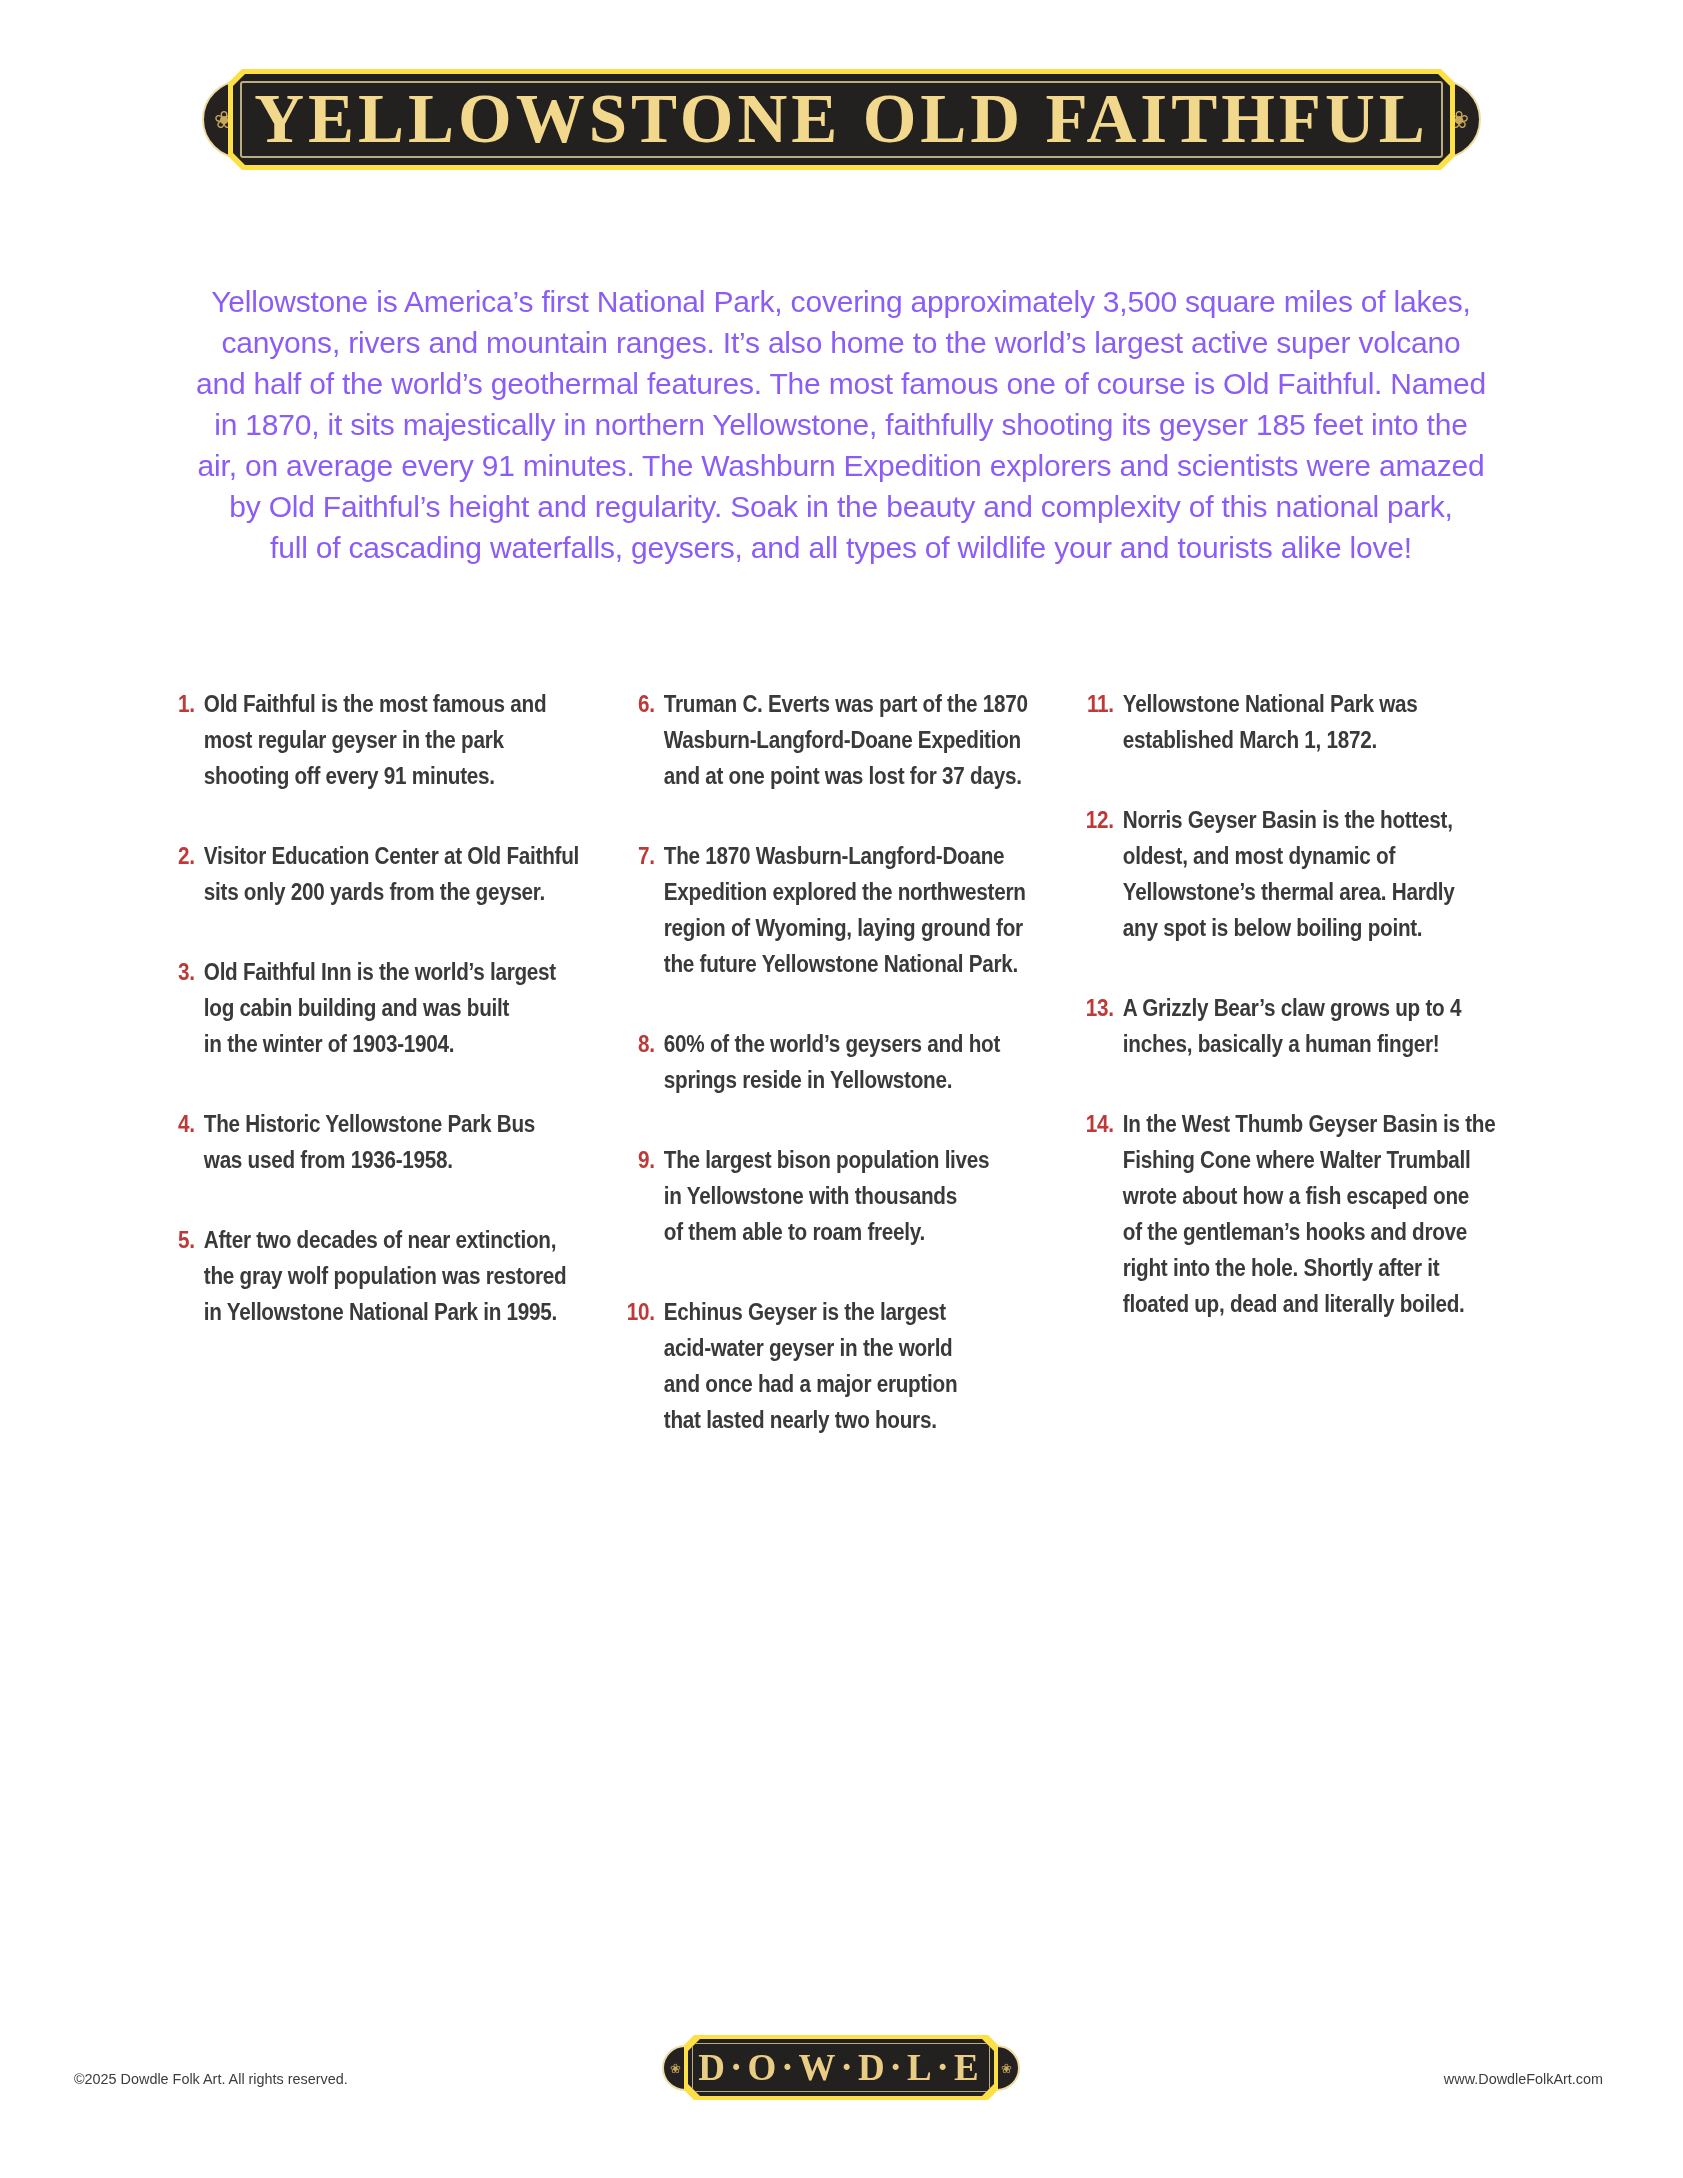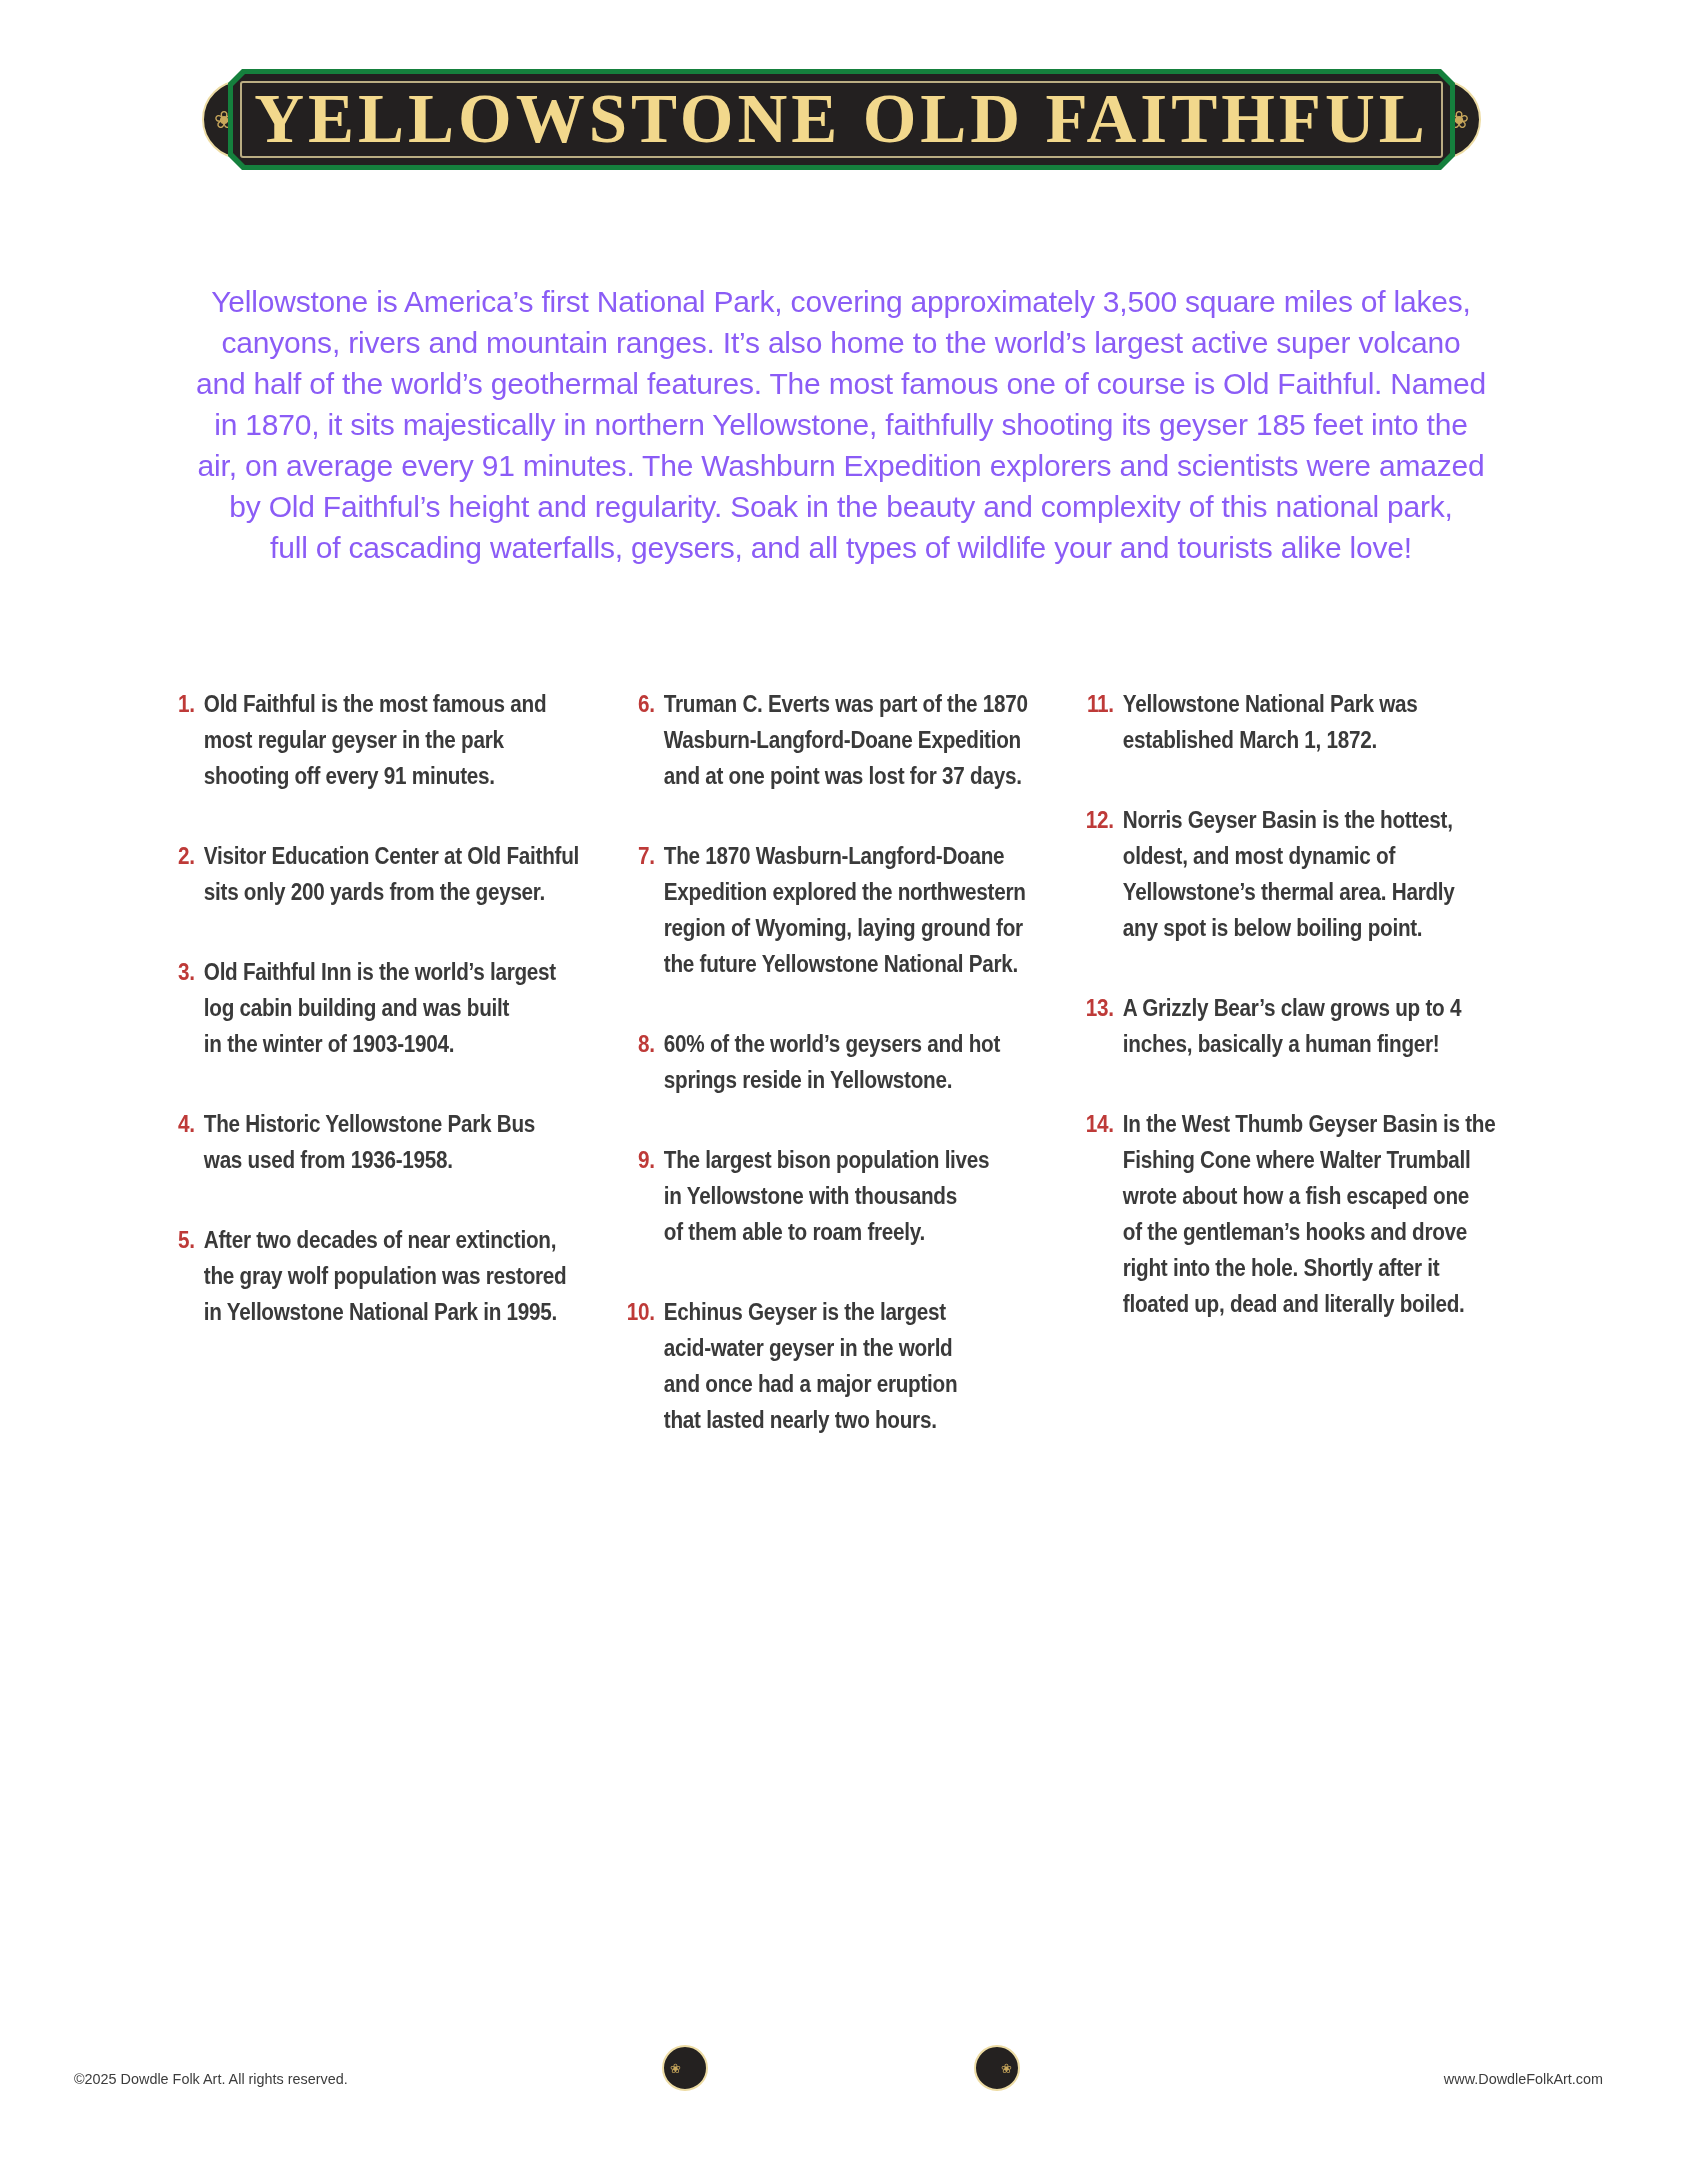--- a/index.html
+++ b/index.html
@@ -9,21 +9,21 @@
   }
 
   
   .sign{position:absolute;}
   .sign .cap{
     position:absolute;border-radius:50%;background:#242120;border:2px solid #eddca4;
     box-sizing:border-box;display:flex;align-items:center;z-index:1;
   }
   .sign .cap .orn{color:#c9a85c;line-height:1;}
   .plate-outer{
-    position:absolute;background:#15803d;
+    position:absolute;background:#fde047;
     clip-path:polygon(14px 0,calc(100% - 14px) 0,100% 14px,100% calc(100% - 14px),
                       calc(100% - 14px) 100%,14px 100%,0 calc(100% - 14px),0 14px);
     z-index:2;
   }
   .plate-inner{
     position:absolute;left:5px;top:5px;right:5px;bottom:5px;background:#232020;
     clip-path:polygon(12px 0,calc(100% - 12px) 0,100% 12px,100% calc(100% - 12px),
                       calc(100% - 12px) 100%,12px 100%,0 calc(100% - 12px),0 12px);
   }
   .plate-line{position:absolute;inset:7px;border:2px solid rgba(237,220,164,.75);border-radius:3px;pointer-events:none;}
@@ -200,18 +200,24 @@
 
   <div class="copyright">©2025 Dowdle Folk Art. All rights reserved.</div>
 
   <div class="sign logo-badge">
     <span class="cap cap-left">
       <span class="orn">❀</span>
     </span>
     <span class="cap cap-right">
       <span class="orn">❀</span>
     </span>
+    <div class="plate-outer">
+      <div class="plate-inner">
+        <span class="plate-line"></span>
+        <span class="logo-text">D·O·W·D·L·E</span>
+      </div>
+    </div>
   </div>
 
   <div class="website">www.DowdleFolkArt.com</div>
 
 </div>
 
 
 </body></html>

